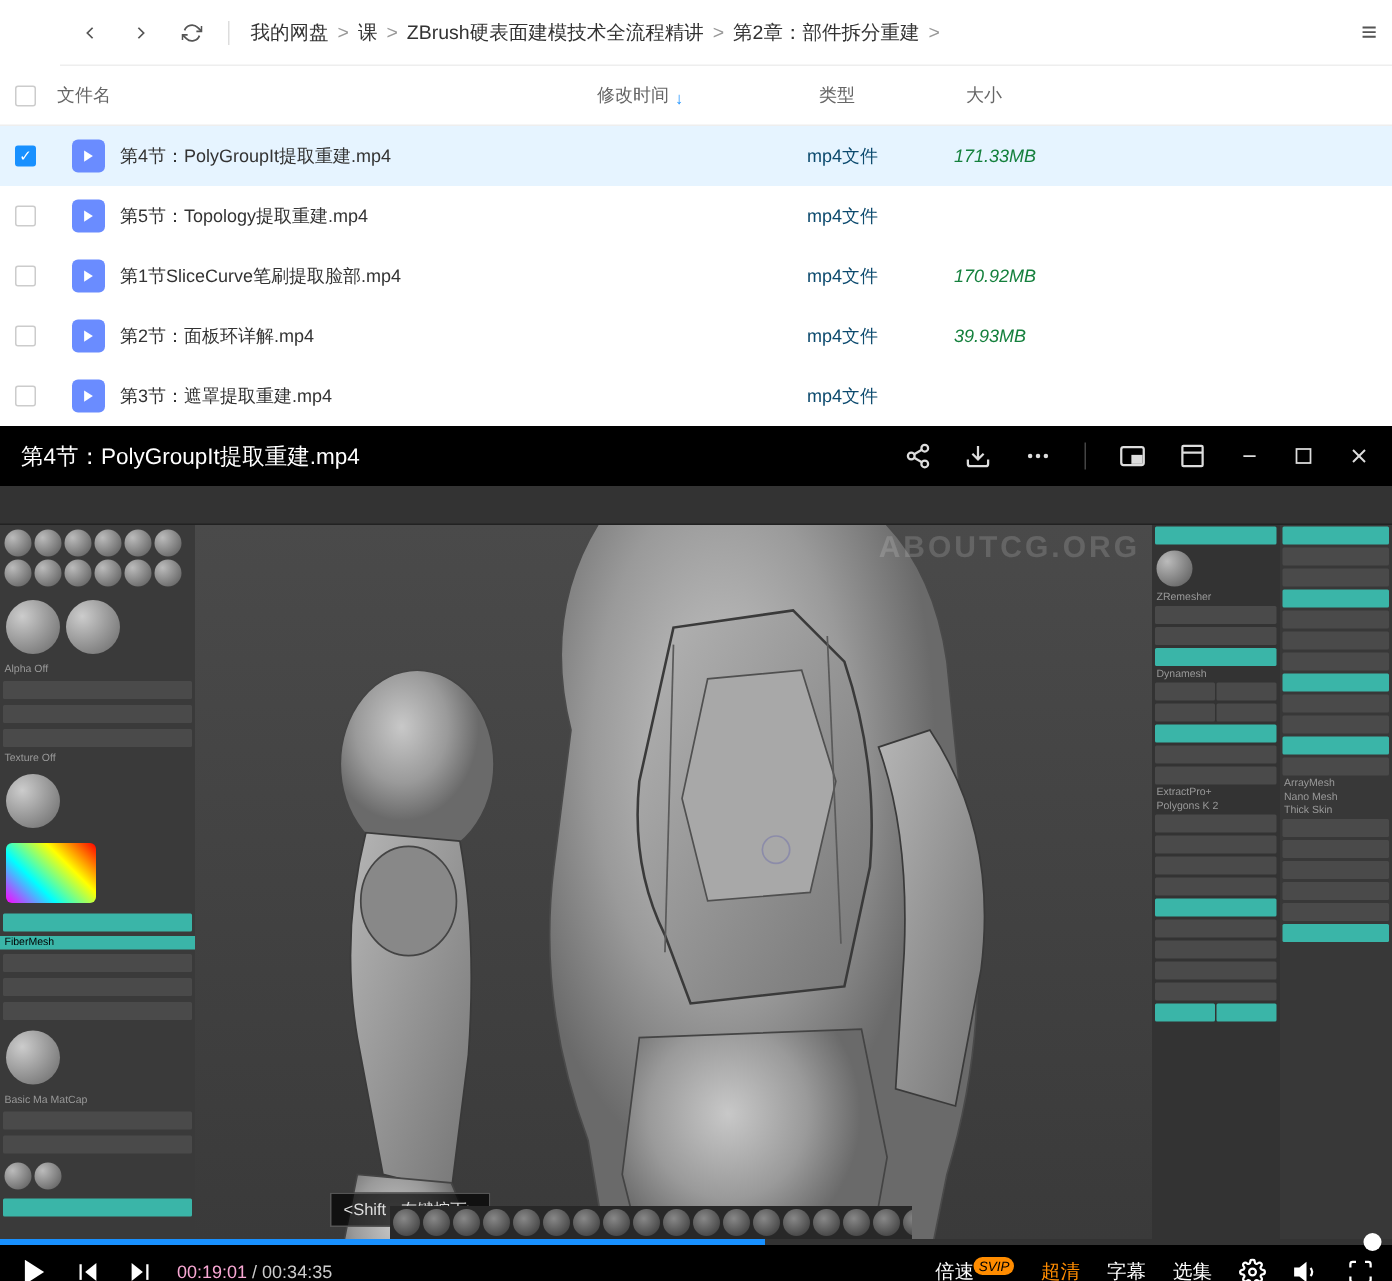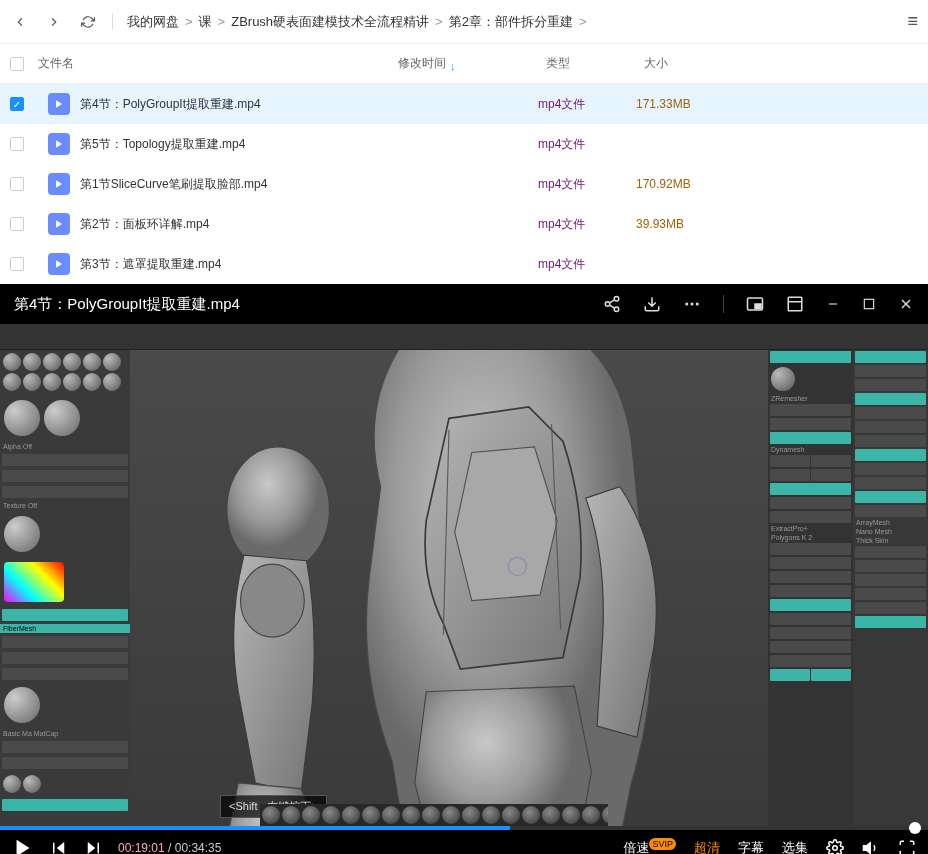--- a/index.html
+++ b/index.html
@@ -1,38 +1,38 @@
 <!DOCTYPE html>
 <html><head>
 <meta charset="utf-8">
 <style>
 * { margin: 0; padding: 0; box-sizing: border-box; }
 body { font-family: -apple-system, "Microsoft YaHei", sans-serif; font-size: 13px; color: #333; width: 928px; height: 854px; overflow: hidden; background: #fff; }
-.top-nav { height: 44px; display: flex; align-items: center; padding: 0 10px; border-bottom: 1px solid #eee; gap: 14px; }
+.top-nav { height: 44px; display: flex; align-items: center; padding: 0 10px; border-bottom: 1px solid #eee; gap: 14px; margin-left: 40px; }
 .nav-btn { width: 20px; height: 20px; display: flex; align-items: center; justify-content: center; cursor: pointer; color: #555; }
 .breadcrumb { display: flex; align-items: center; gap: 6px; font-size: 13px; color: #333; }
 .breadcrumb span { cursor: pointer; }
 .sep { color: #999; }
 .menu-icon { margin-left: auto; font-size: 18px; cursor: pointer; color: #555; }
 .table-header { height: 40px; display: flex; align-items: center; border-bottom: 1px solid #eee; padding-left: 10px; font-size: 12px; color: #666; }
 .col-check { width: 28px; }
 .col-name { flex: 0 0 360px; }
 .col-time { flex: 0 0 148px; display: flex; align-items: flex-end; gap: 4px; }
 .col-type { flex: 0 0 98px; }
 .col-size { flex: 1; }
 .sort-icon { color: #1890ff; font-size: 11px; }
 .file-row { height: 40px; display: flex; align-items: center; padding-left: 10px; font-size: 12px; }
 .file-row.selected { background: #e6f4ff; }
 .checkbox { width: 14px; height: 14px; border: 1px solid #ccc; border-radius: 2px; cursor: pointer; }
 .checkbox.checked { background: #1890ff; border-color: #1890ff; display: flex; align-items: center; justify-content: center; color: #fff; font-size: 10px; }
 .play-icon { width: 22px; height: 22px; background: #6a8cff; border-radius: 4px; display: flex; align-items: center; justify-content: center; margin: 0 10px; }
 .play-icon svg { fill: white; }
 .file-name { flex: 0 0 310px; }
-.file-type { flex: 0 0 98px; color: #701a75; }
-.file-size { flex: 1; color: #a16207; }
+.file-type { flex: 0 0 98px; color: #0c4a6e; }
+.file-size { flex: 1; color: #15803d; font-style: italic; }
 .file-time { flex: 0 0 148px; }
 .player { position: relative; background: #000; height: 578px; width: 928px; }
 .video-header { height: 40px; display: flex; align-items: center; padding: 0 14px; background: rgba(0,0,0,0.85); color: #fff; font-size: 15px; font-weight: 500; gap: 18px; }
 .video-header-actions { margin-left: auto; display: flex; gap: 22px; align-items: center; }
 .hdr-icon { cursor: pointer; color: #ddd; display: flex; }
 .hdr-divider { width: 1px; height: 18px; background: #444; }
 .video-content { height: 502px; position: relative; background: #2a2a2a; overflow: hidden; }
 .zbrush { width: 100%; height: 100%; display: flex; background: #2c2c2c; position: relative; }
 .zb-top { position: absolute; top: 0; left: 0; right: 0; height: 26px; background: #333; border-bottom: 1px solid #222; }
 .zb-left { width: 130px; background: #3a3a3a; padding-top: 26px; display: flex; flex-direction: column; gap: 2px; overflow: hidden; }
@@ -53,21 +53,21 @@
 .tooltip-box { position: absolute; bottom: 8px; left: 90px; background: rgba(0,0,0,0.7); color: #ddd; font-size: 11px; padding: 3px 8px; border: 1px solid #555; }
 .progress { height: 4px; background: #333; position: relative; }
 .progress-fill { height: 100%; background: #1890ff; width: 55%; }
 .progress-handle { position: absolute; width: 12px; height: 12px; border-radius: 50%; background: #fff; top: -4px; left: 98%; }
 .controls { height: 36px; display: flex; align-items: center; padding: 0 12px; background: #000; color: #fff; gap: 16px; font-size: 12px; }
 .ctrl-btn { cursor: pointer; display: flex; align-items: center; color: #fff; }
 .time-display { color: #ccc; font-size: 12px; }
 .ctrl-right { margin-left: auto; display: flex; gap: 18px; align-items: center; }
 .ctrl-text { cursor: pointer; font-size: 13px; }
 .ctrl-text.orange { color: #ff8c00; }
-.svip-badge { font-size: 9px; background: #ff8c00; color: #000; padding: 1px 3px; border-radius: 6px; position: relative; top: -5px; }
+.svip-badge { font-size: 9px; background: #ff8c00; color: #000; padding: 1px 3px; border-radius: 6px; position: relative; top: -5px; font-style: italic; }
 .brush-strip { position: absolute; bottom: 0; left: 130px; right: 160px; height: 22px; background: #282828; display: flex; gap: 2px; padding: 2px; overflow: hidden; }
 .brush-item { width: 18px; height: 18px; border-radius: 50%; background: radial-gradient(circle at 40% 35%, #888, #333); flex-shrink: 0; }
 </style>
 </head>
 <body>
 
 <div class="top-nav">
   <div class="nav-btn">
       <svg width="14" height="14" viewBox="0 0 24 24" fill="none" stroke="currentColor" stroke-width="2">
         <polyline points="15 18 9 12 15 6"></polyline>
@@ -326,20 +326,21 @@
           <ellipse cx="130" cy="140" rx="45" ry="55" fill="url(#metal)" stroke="#444" stroke-width="1"></ellipse>
           <path d="M 100 180 Q 85 240 95 300 L 110 380 L 150 390 L 160 310 Q 165 240 155 185 Z" fill="url(#metal2)" stroke="#3a3a3a" stroke-width="1"></path>
           <ellipse cx="125" cy="220" rx="28" ry="32" fill="#888" stroke="#444"></ellipse>
           <path d="M 95 380 L 85 430 L 100 480 L 160 480 L 165 420 L 150 385 Z" fill="url(#metal)" stroke="#444"></path>
           <ellipse cx="340" cy="190" rx="8" ry="8" fill="none" stroke="#7a7aaa" stroke-width="1" opacity="0.6"></ellipse>
           <path d="M 430 120 Q 470 180 460 260 L 445 340 L 410 330 L 415 250 Q 418 180 400 130 Z" fill="url(#metal2)" stroke="#3a3a3a" stroke-width="1"></path>
           <path d="M 260 300 L 250 380 L 270 460 L 390 455 L 405 370 L 390 295 Z" fill="url(#metal)" stroke="#444" stroke-width="1"></path>
           <line x1="280" y1="70" x2="275" y2="250" stroke="#5a5a5a" stroke-width="1"></line>
           <line x1="370" y1="65" x2="378" y2="245" stroke="#5a5a5a" stroke-width="1"></line>
         </svg>
+        <div class="watermark">ABOUTCG.ORG</div>
         <div class="tooltip-box">&lt;Shift - 左键按下&gt;</div>
         <div class="brush-strip">
           <div class="brush-item"></div>
             <div class="brush-item"></div>
             <div class="brush-item"></div>
             <div class="brush-item"></div>
             <div class="brush-item"></div>
             <div class="brush-item"></div>
             <div class="brush-item"></div>
             <div class="brush-item"></div>

